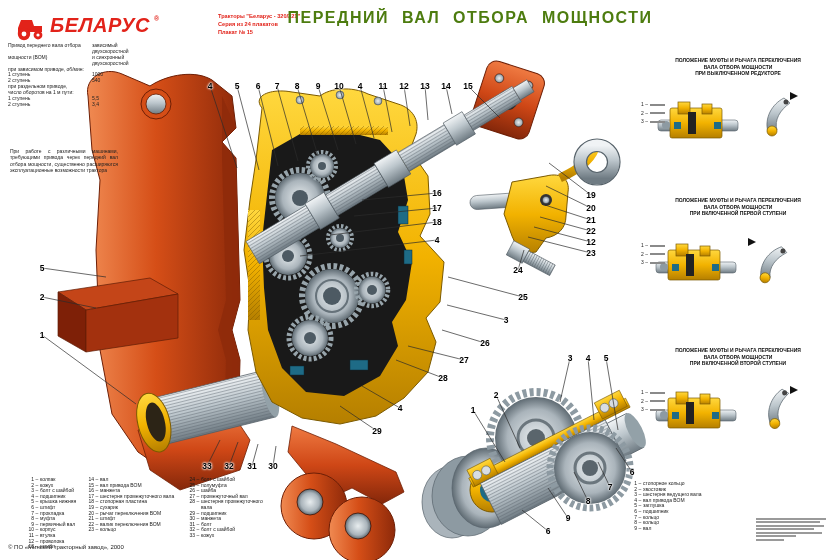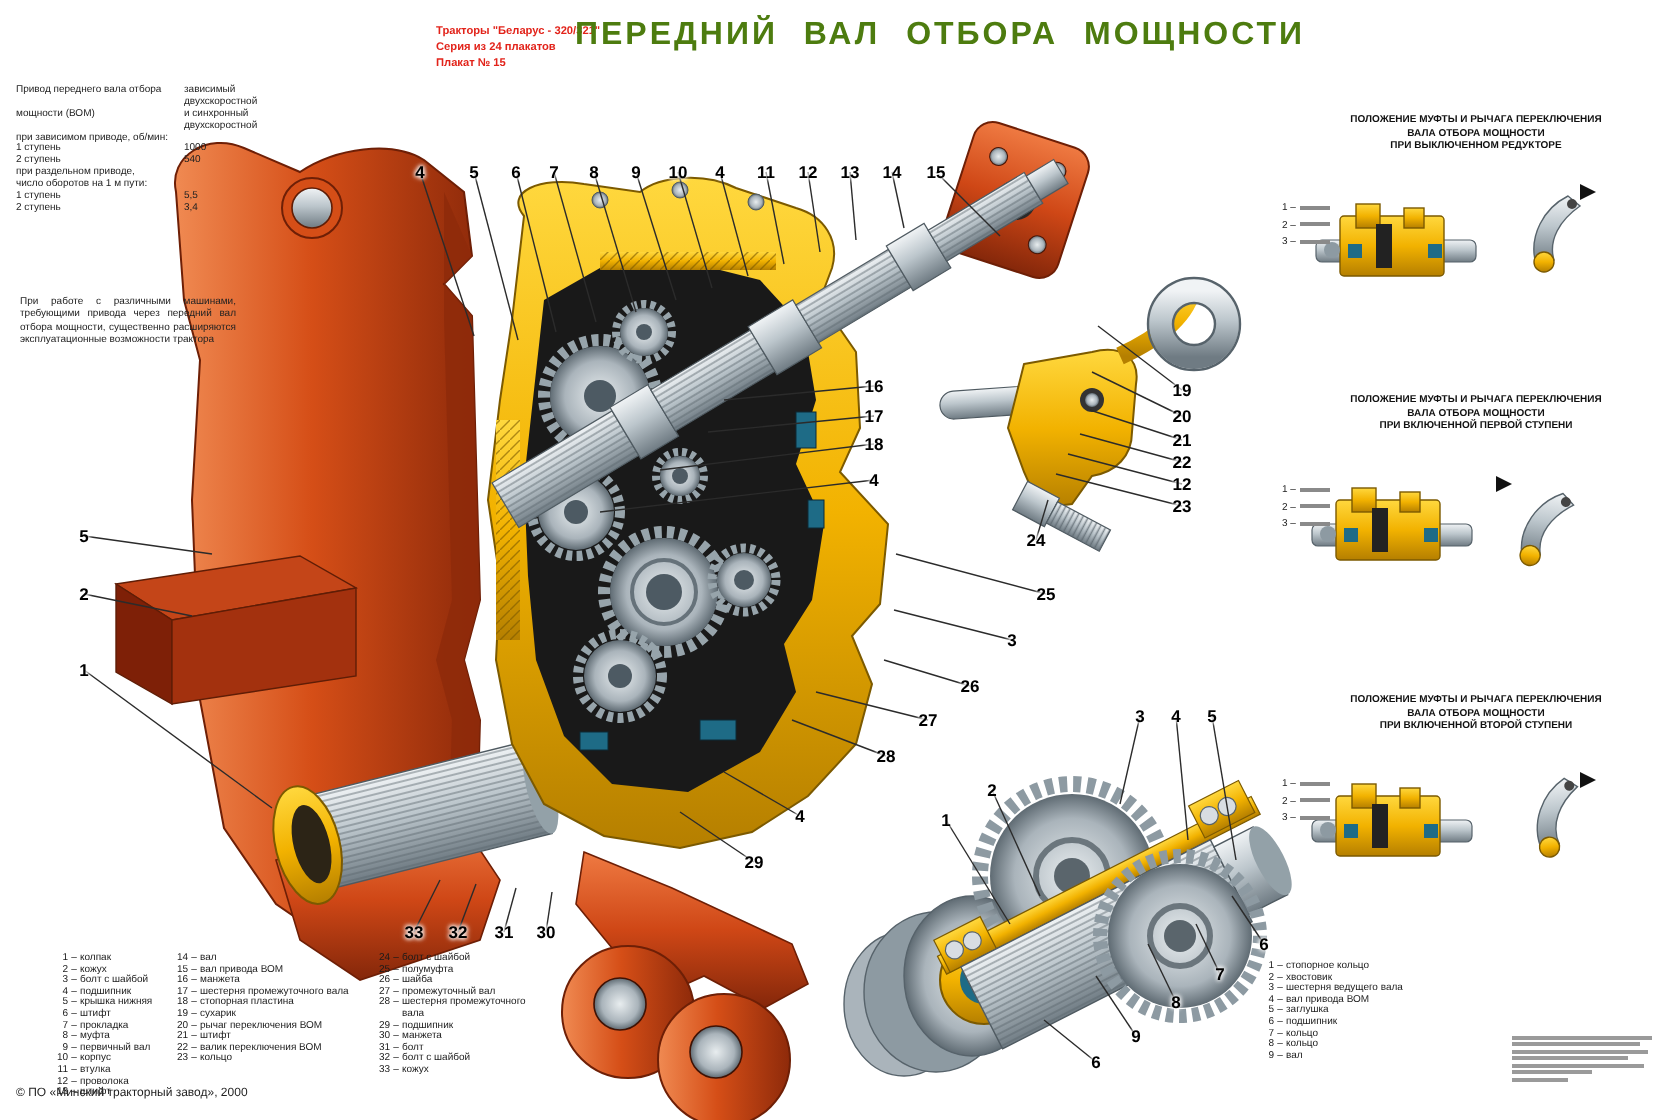--- a/index.html
+++ b/index.html
@@ -274,20 +274,31 @@
       <polygon points="790,92 798,96 790,100" fill="#111"></polygon>
       <use href="#pfig" transform="translate(656,240)"></use>
       <use href="#plev" transform="translate(762,242) rotate(8)"></use>
       <polygon points="748,238 756,242 748,246" fill="#111"></polygon>
       <use href="#pfig" transform="translate(656,388)"></use>
       <use href="#plev" transform="translate(762,390) rotate(-8)"></use>
       <polygon points="790,386 798,390 790,394" fill="#111"></polygon>
     </g>
   </svg>
 
+  <div class="logo">
+    <svg width="38" height="34" viewBox="0 0 38 34">
+      <path d="M10,20 L13,12 L24,12 L26,18 L34,18 L34,24 L10,24 Z" fill="#e2231a"></path>
+      <circle cx="16" cy="26" r="6.2" fill="#e2231a"></circle>
+        <circle cx="16" cy="26" r="2.4" fill="#fff"></circle>
+      <circle cx="30" cy="27" r="4.4" fill="#e2231a"></circle>
+        <circle cx="30" cy="27" r="1.6" fill="#fff"></circle>
+    </svg>
+    <span class="logo-text">БЕЛАРУС</span>
+    <span class="logo-reg">®</span>
+  </div>
   <div class="series">Тракторы "Беларус - 320/321"
 Серия из 24 плакатов
 Плакат № 15</div>
   <div class="title">ПЕРЕДНИЙ  ВАЛ  ОТБОРА  МОЩНОСТИ</div>
 
   <div class="specs">
 
       <div class="spec-row">
         <span class="l">Привод переднего вала отбора</span>
         <span class="r">зависимый двухскоростной</span>

